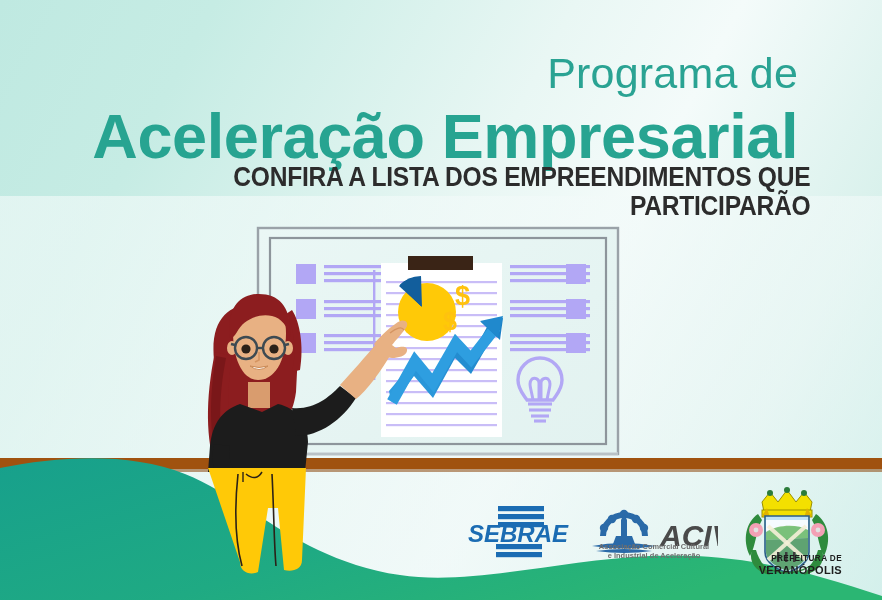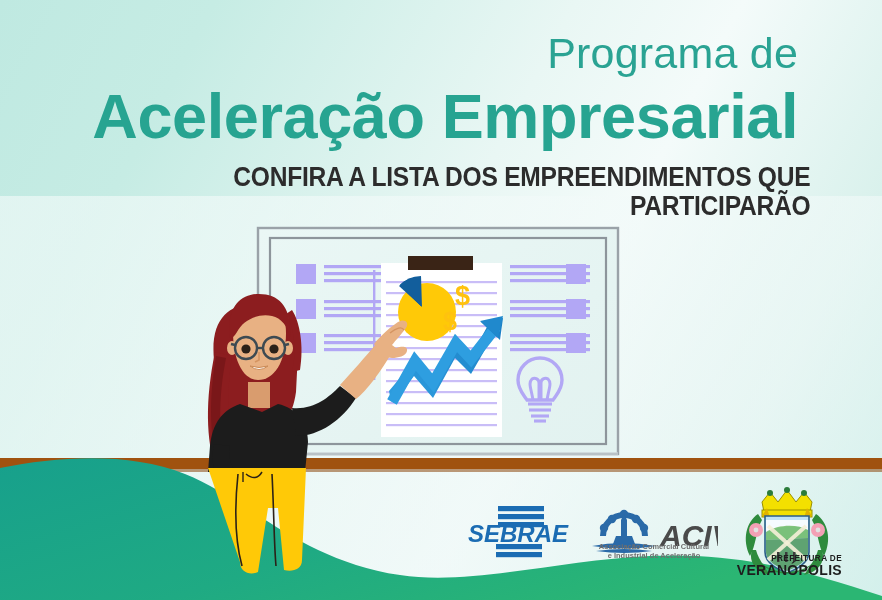--- a/index.html
+++ b/index.html
@@ -17,21 +17,21 @@
 
   
   .headline{
     position:absolute;left:0;top:0;width:882px;
     text-align:right;
     padding-right:84px;
     box-sizing:border-box;
     z-index:6;
   }
   .kicker{
-    margin:0;padding-top:32px;
+    margin:0;padding-top:52px;
     font-size:43px;line-height:1.0;
     font-weight:400;
     color:#2aa393;
     letter-spacing:.2px;
   }
   .title{
     margin:0;padding-top:9px;
     font-size:63px;line-height:1.02;
     font-weight:bold;
     color:#27a491;
@@ -60,21 +60,21 @@
   }
   .logo{position:absolute;}
   .sebrae{left:18px;top:24px;width:120px;height:60px;}
   .aciv{left:148px;top:26px;width:130px;height:62px;}
   .pref{left:292px;top:0px;width:110px;height:104px;}
   .pref-txt{
     position:absolute;left:292px;top:74px;width:110px;
     text-align:right;color:#1d1d1d;
   }
   .pref-l1{font-size:8.2px;font-weight:bold;letter-spacing:.4px;line-height:10px;}
-  .pref-l2{font-size:14px;font-weight:bold;letter-spacing:.3px;line-height:12px;}
+  .pref-l2{font-size:11px;font-weight:bold;letter-spacing:.3px;line-height:12px;}
   .aciv-txt{
     position:absolute;left:144px;top:62px;width:140px;text-align:center;
     color:#6e6e6e;
   }
   .aciv-l{font-size:7.4px;font-weight:bold;line-height:9.4px;letter-spacing:.05px;}
 </style>
 </head>
 <body>
 
 <div id="poster">

